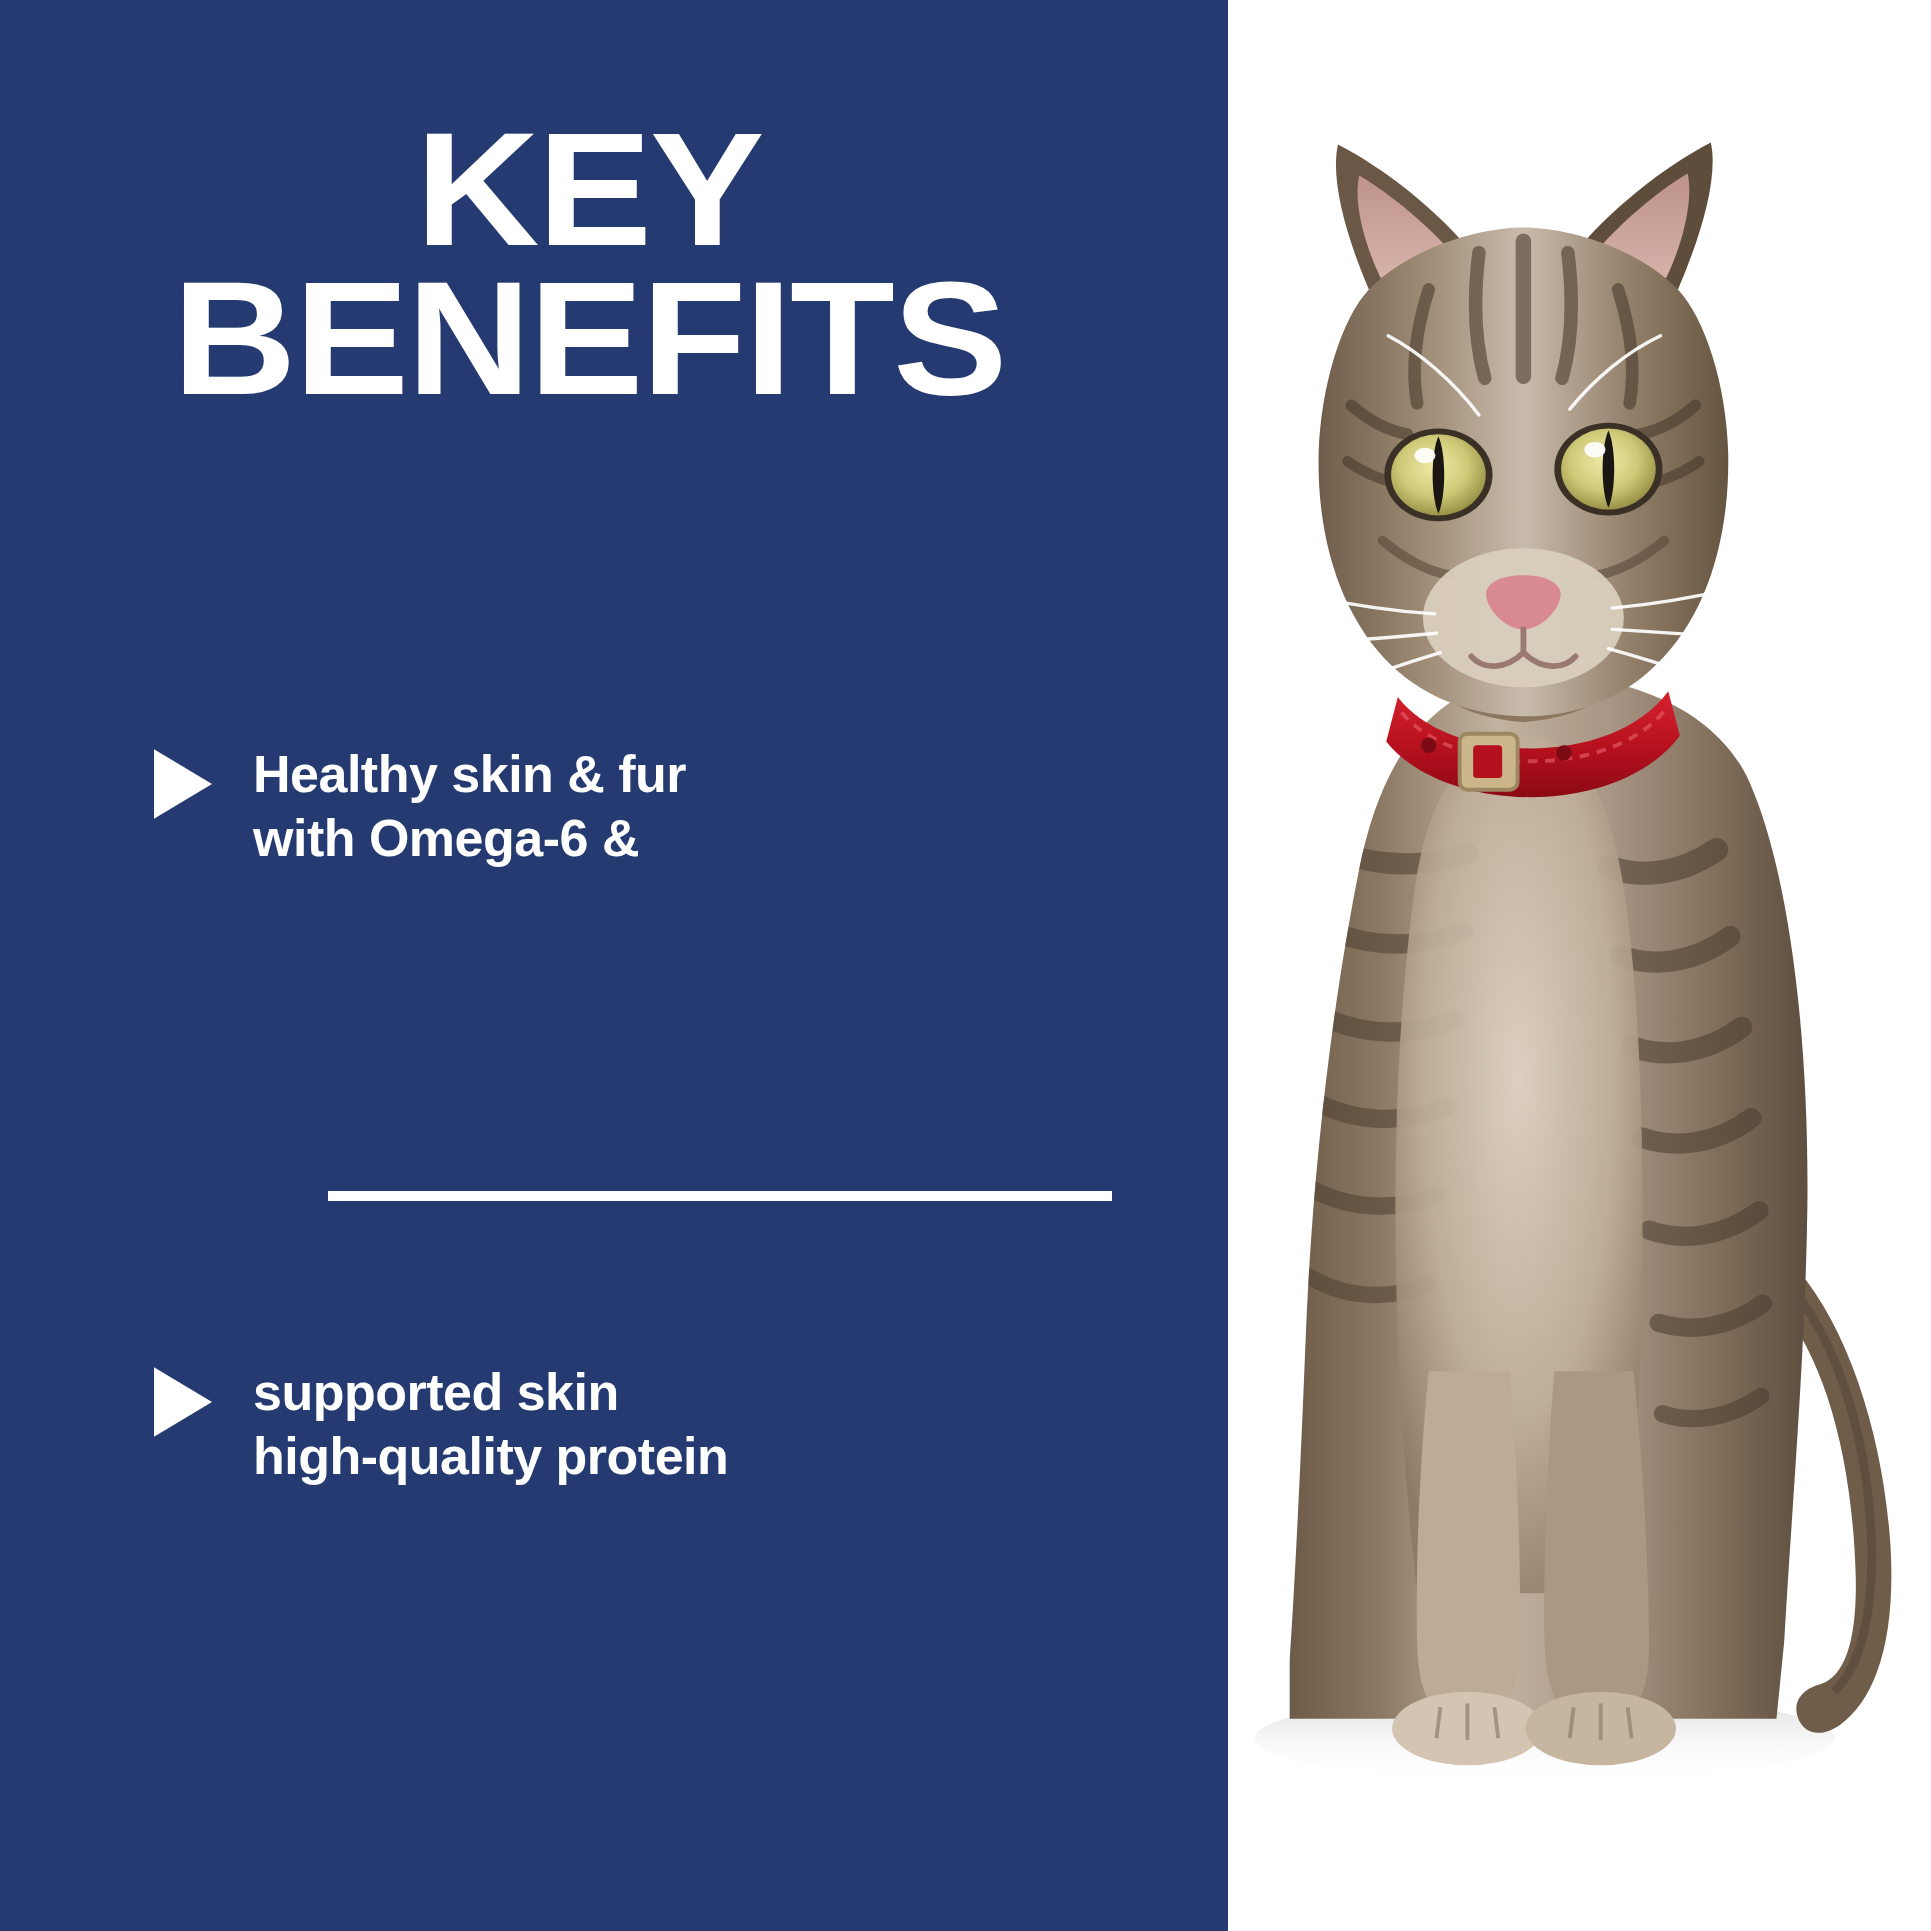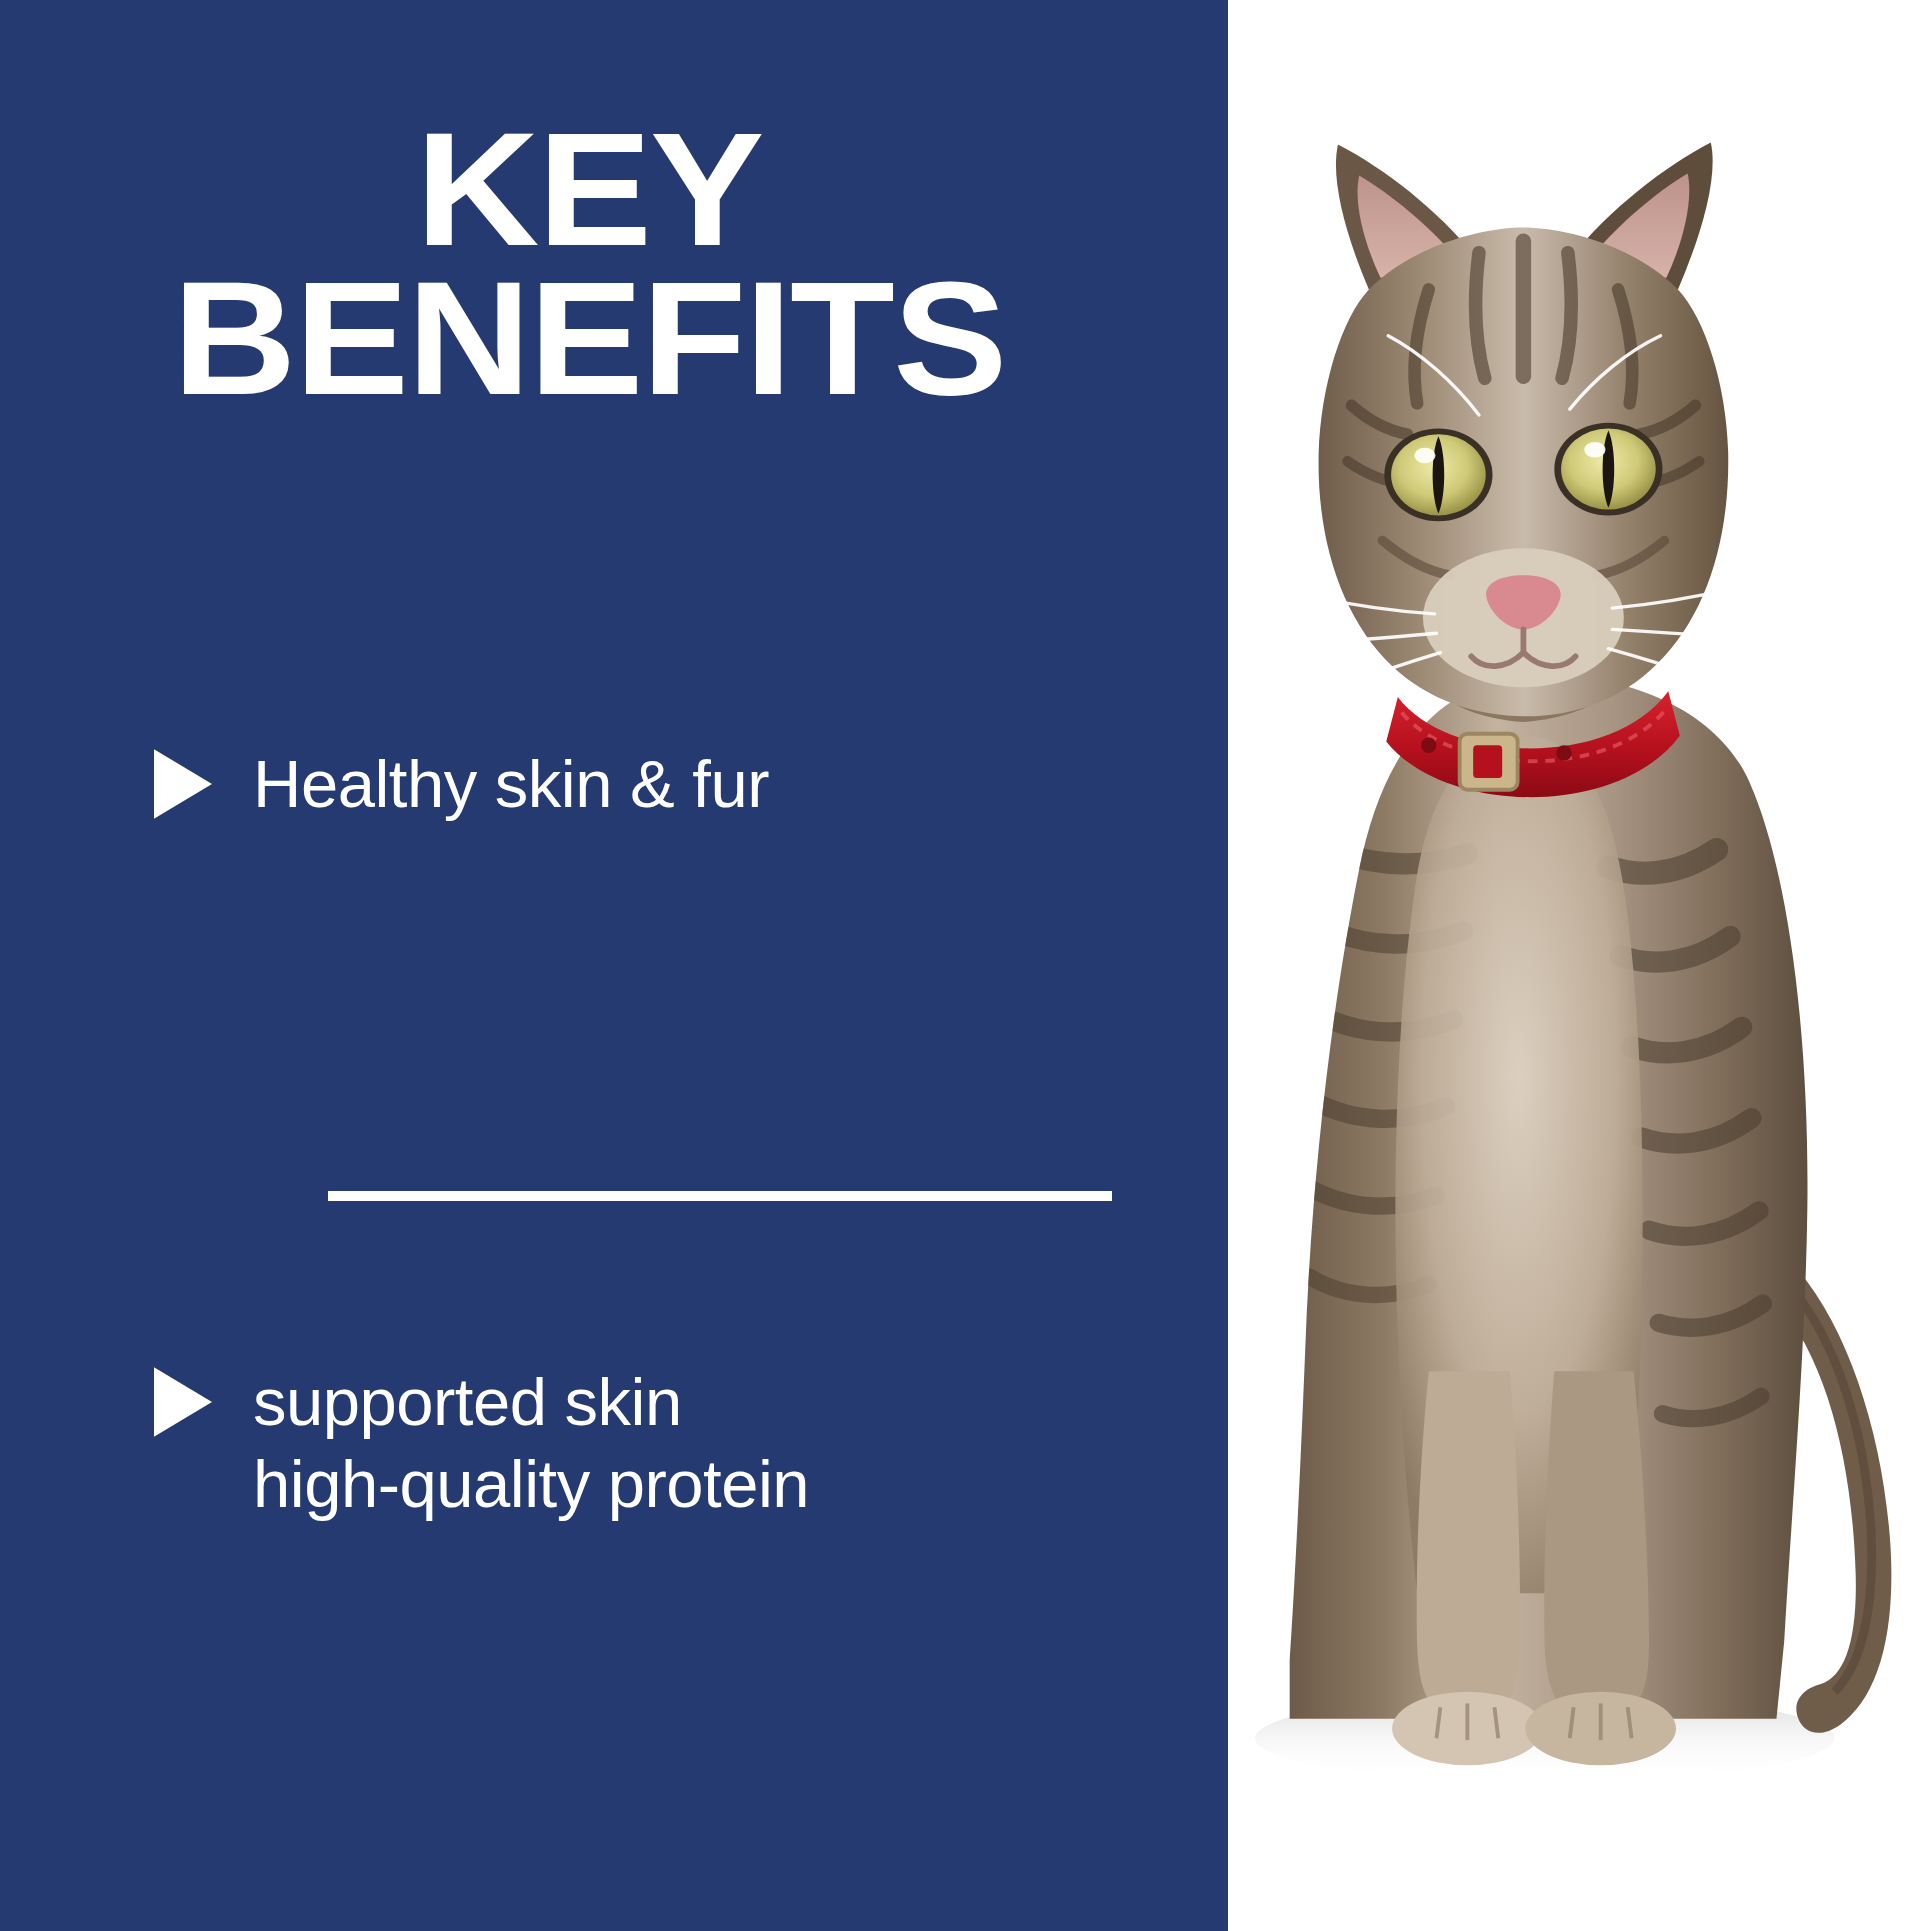--- a/index.html
+++ b/index.html
@@ -58,22 +58,22 @@
   .tri-icon {
     flex: 0 0 auto;
     width: 58px;
     height: 70px;
     margin-top: 5.8px;
     margin-right: 41px;
   }
   .tri-icon svg { display:block; width:100%; height:100%; }
 
   .benefit-text {
-    font-size: 67px;
-    font-weight: 400;
+    font-size: 52px;
+    font-weight: 700;
     line-height: 1.23;
     letter-spacing: -0.5px;
     max-width: 753px;
   }
   .benefit-text .ln { display:block; white-space: nowrap; }
 
   
   .divider {
     position: absolute;
     left: 328px;
@@ -294,20 +294,21 @@
   </div>
 
   <div class="benefit benefit-1">
     <span class="tri-icon">
       <svg viewBox="0 0 60 72">
           <polygon points="0,0 60,36 0,72" fill="#ffffff"></polygon>
         </svg>
     </span>
     <span class="benefit-text">
       <span class="ln">Healthy skin &amp; fur</span>
+      <span class="ln">with Omega-6 &amp;</span>
     </span>
   </div>
 
   <div class="divider" style="background: rgb(255, 255, 255);"></div>
 
   <div class="benefit benefit-2">
     <span class="tri-icon">
       <svg viewBox="0 0 60 72">
           <polygon points="0,0 60,36 0,72" fill="#ffffff"></polygon>
         </svg>

